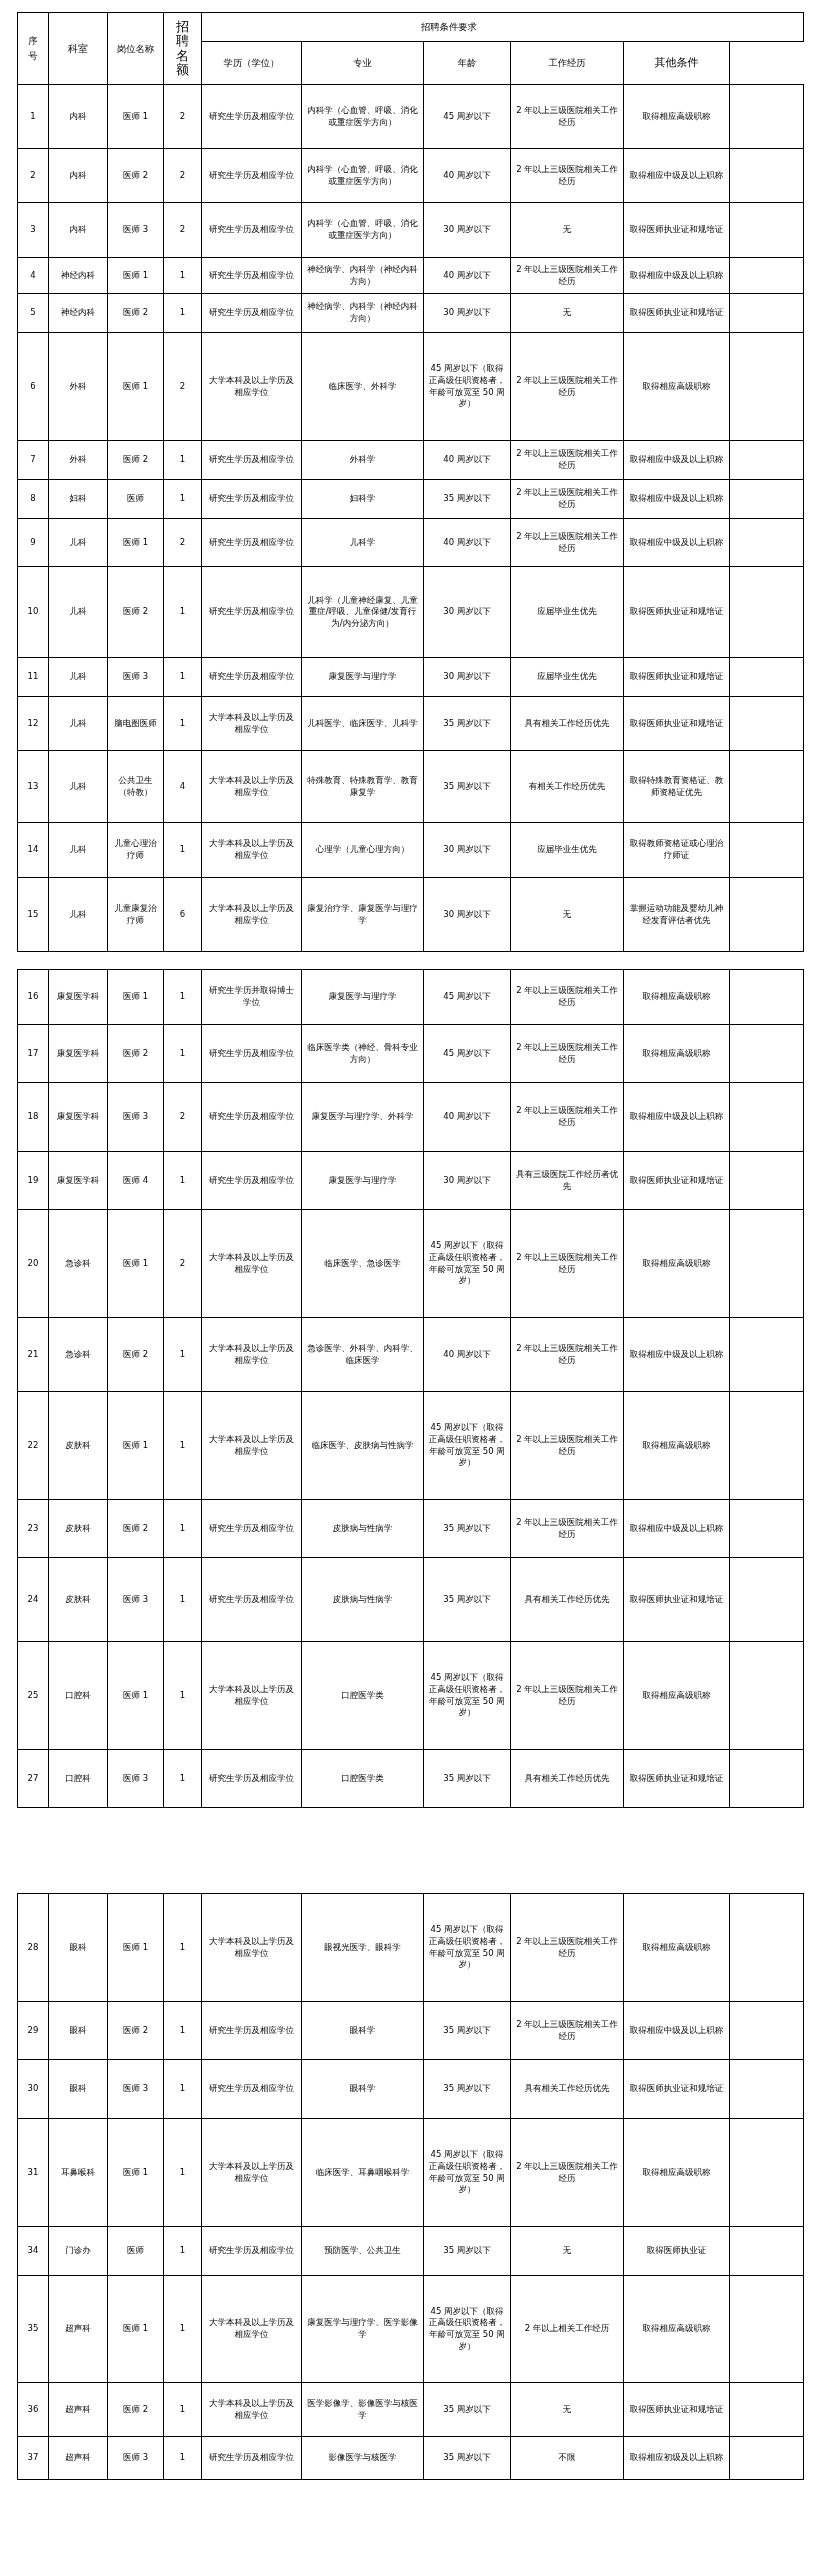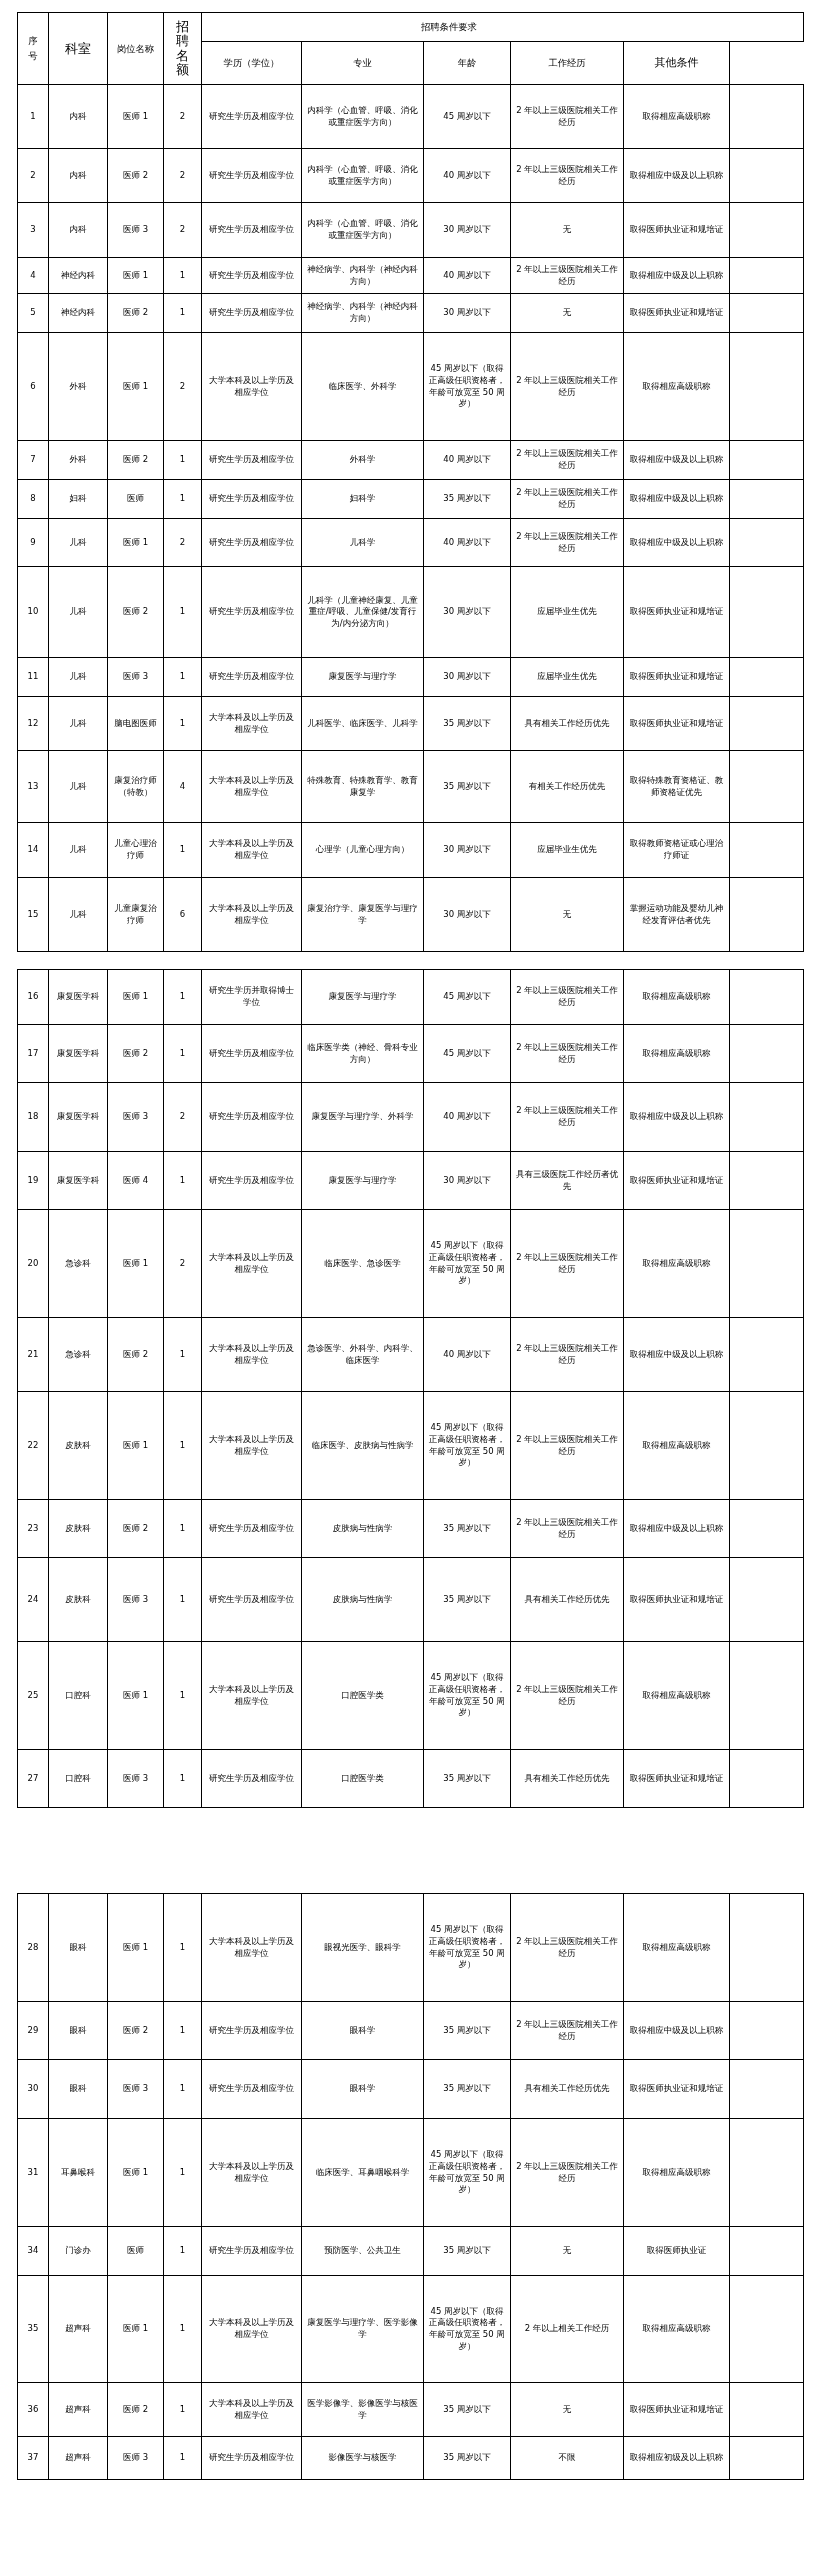--- a/index.html
+++ b/index.html
@@ -34,21 +34,21 @@
         <col class="c-edu">
       <col class="c-major">
         <col class="c-age">
         <col class="c-exp">
         <col class="c-other">
         <col class="c-note">
     </colgroup>
     <thead>
       <tr style="height:29px;">
         <th rowspan="2" style="font-size:9.3px;"><span class="vtext">序号</span></th>
-        <th rowspan="2" style="font-size:13px;font-family:Liberation Serif, serif;">科室</th>
+        <th rowspan="2" style="font-size:10px;font-family:Liberation Serif, serif;">科室</th>
         <th rowspan="2" style="font-size:9.3px;padding:0 7.2px;">岗位名称</th>
         <th rowspan="2" style="font-size:13px;"><span class="vtext">招聘名额</span></th>
         <th colspan="6" style="font-size:9.3px;text-align:left;padding-left:219px;border-right:0.8px solid #000;">招聘条件要求</th>
       </tr>
       <tr style="height:43px;">
         <th style="font-size:9.3px;">学历（学位）</th>
         <th style="font-size:9.3px;">专业</th>
         <th style="font-size:9.3px;text-align:center;">年龄</th>
         <th style="font-size:9.3px;">工作经历</th>
         <th style="font-size:11px;">其他条件</th>
@@ -195,21 +195,21 @@
           <td class="cell-edu">大学本科及以上学历及相应学位</td>
           <td class="cell-major">儿科医学、临床医学、儿科学</td>
           <td class="cell-age">35 周岁以下</td>
           <td class="cell-exp">具有相关工作经历优先</td>
           <td class="cell-other">取得医师执业证和规培证</td>
           <td class="cell-note"></td>
         </tr>
         <tr style="height: 72px;">
           <td class="cell-no">13</td>
           <td class="cell-dept">儿科</td>
-          <td class="cell-pos">康复治疗师（特教）</td>
+          <td class="cell-pos">公共卫生（特教）</td>
           <td class="cell-cnt">4</td>
           <td class="cell-edu">大学本科及以上学历及相应学位</td>
           <td class="cell-major">特殊教育、特殊教育学、教育康复学</td>
           <td class="cell-age">35 周岁以下</td>
           <td class="cell-exp">有相关工作经历优先</td>
           <td class="cell-other">取得特殊教育资格证、教师资格证优先</td>
           <td class="cell-note"></td>
         </tr>
         <tr style="height: 55px;">
           <td class="cell-no">14</td>

